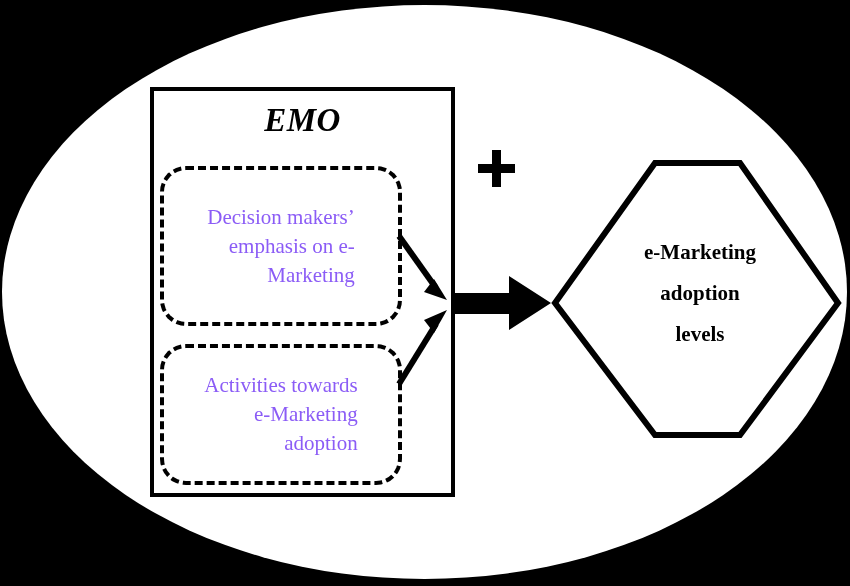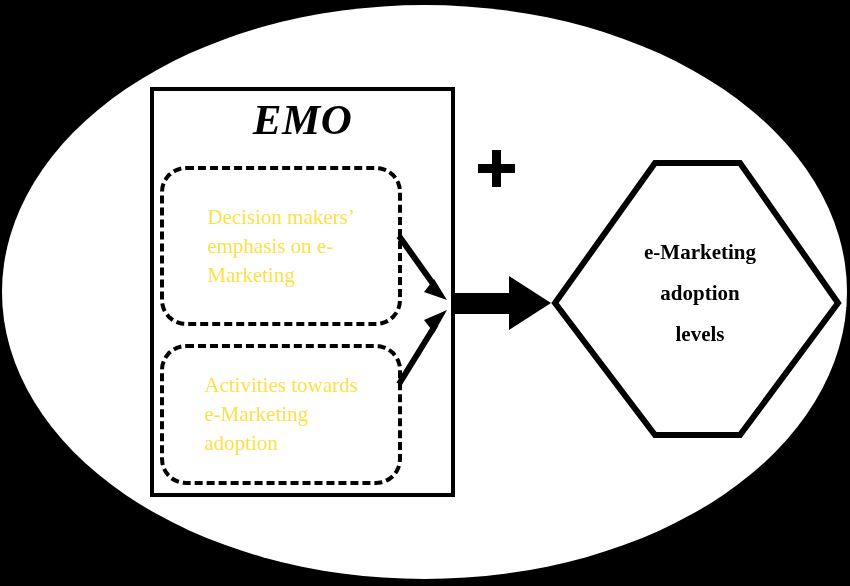--- a/index.html
+++ b/index.html
@@ -44,21 +44,21 @@
     background: transparent;
   }
   #emo-title {
     position: absolute;
     left: 150px;
     top: 100px;
     width: 305px;
     text-align: center;
     font-weight: bold;
     font-style: italic;
-    font-size: 43px;
+    font-size: 33px;
     line-height: 40px;
     color: #000000;
     letter-spacing: 0.5px;
   }
   
   .dashed-box {
     position: absolute;
     border: 4px dashed #000000;
     border-radius: 26px;
     box-sizing: border-box;
@@ -73,24 +73,24 @@
     width: 242px;
     height: 160px;
   }
   #dashed-box-activities {
     left: 160px;
     top: 344px;
     width: 242px;
     height: 141px;
   }
   .dashed-text {
-    text-align: left;
+    text-align: right;
     font-size: 21px;
     line-height: 29px;
-    color: #fde047;
+    color: #8b5cf6;
     padding: 0 14px;
     white-space: pre-line;
   }
   
   #hex-text {
     position: absolute;
     left: 600px;
     top: 232px;
     width: 200px;
     text-align: center;

